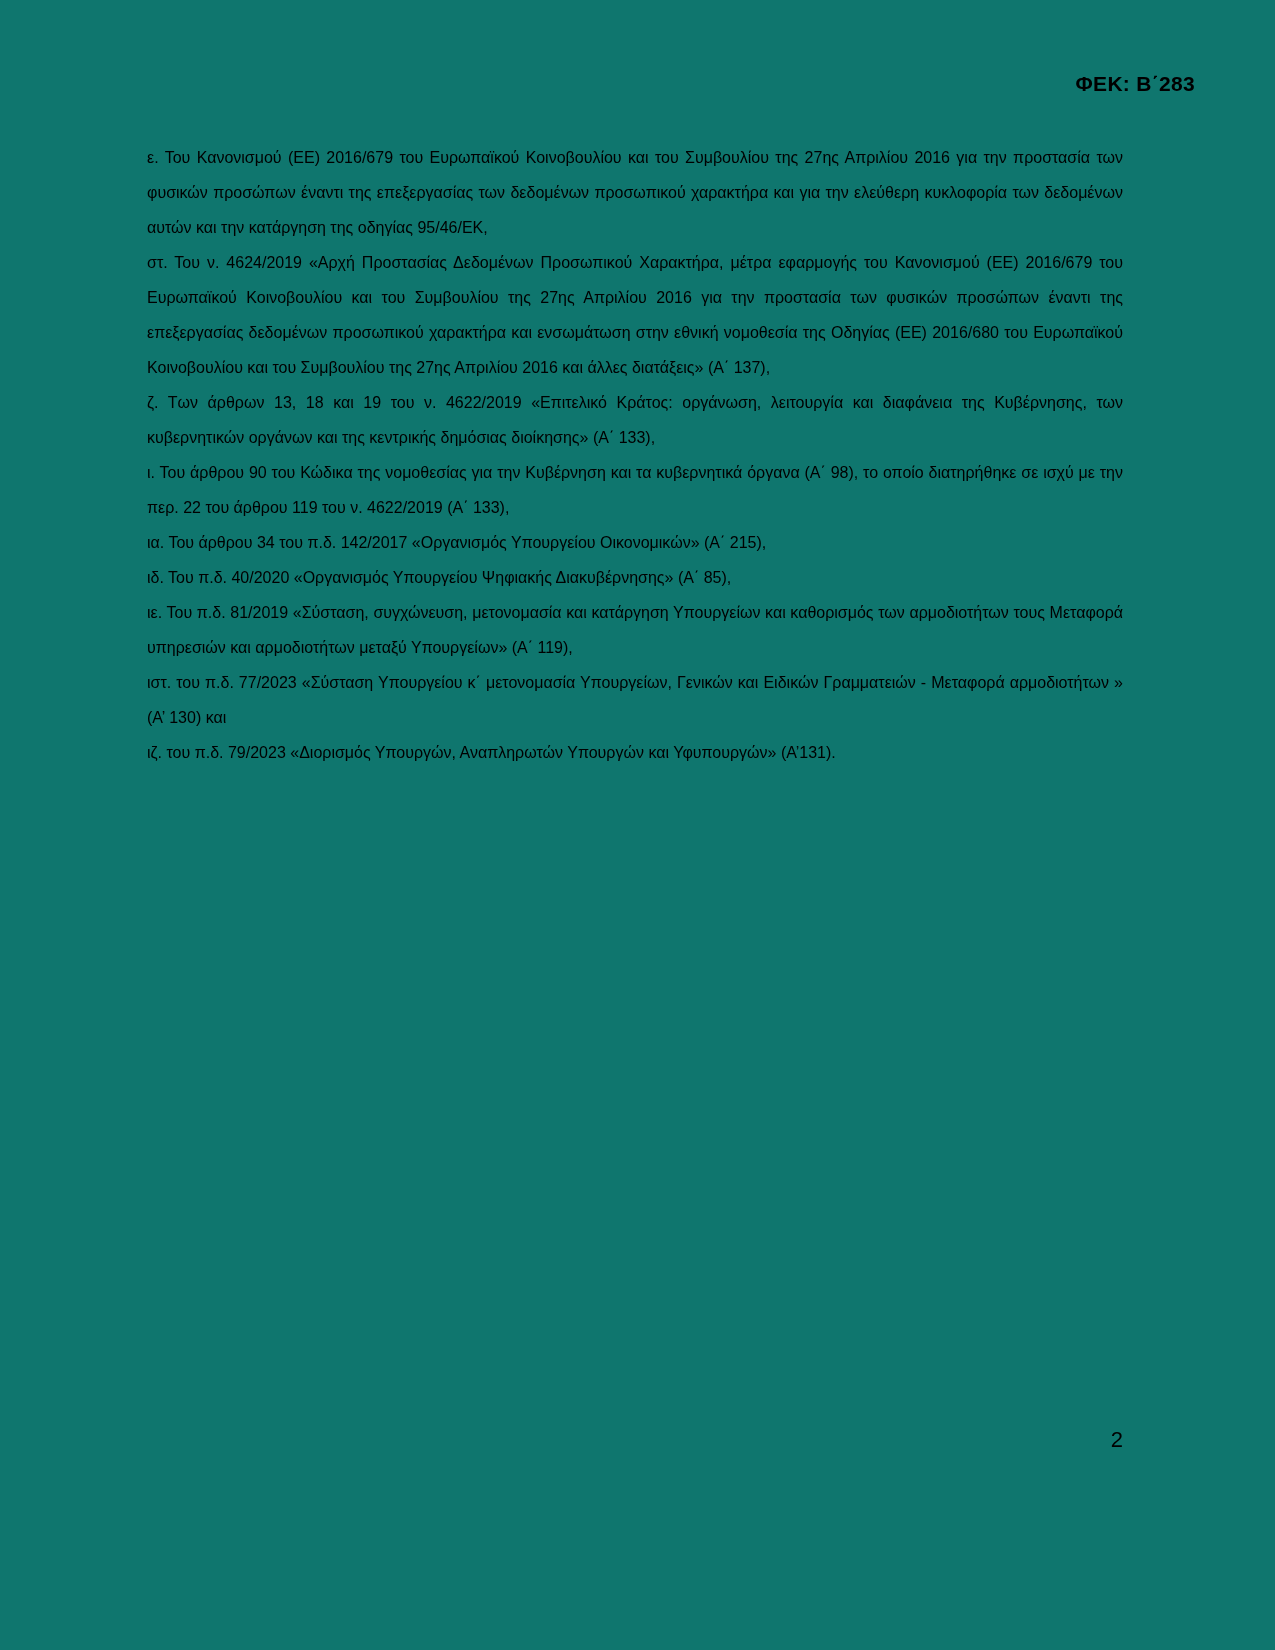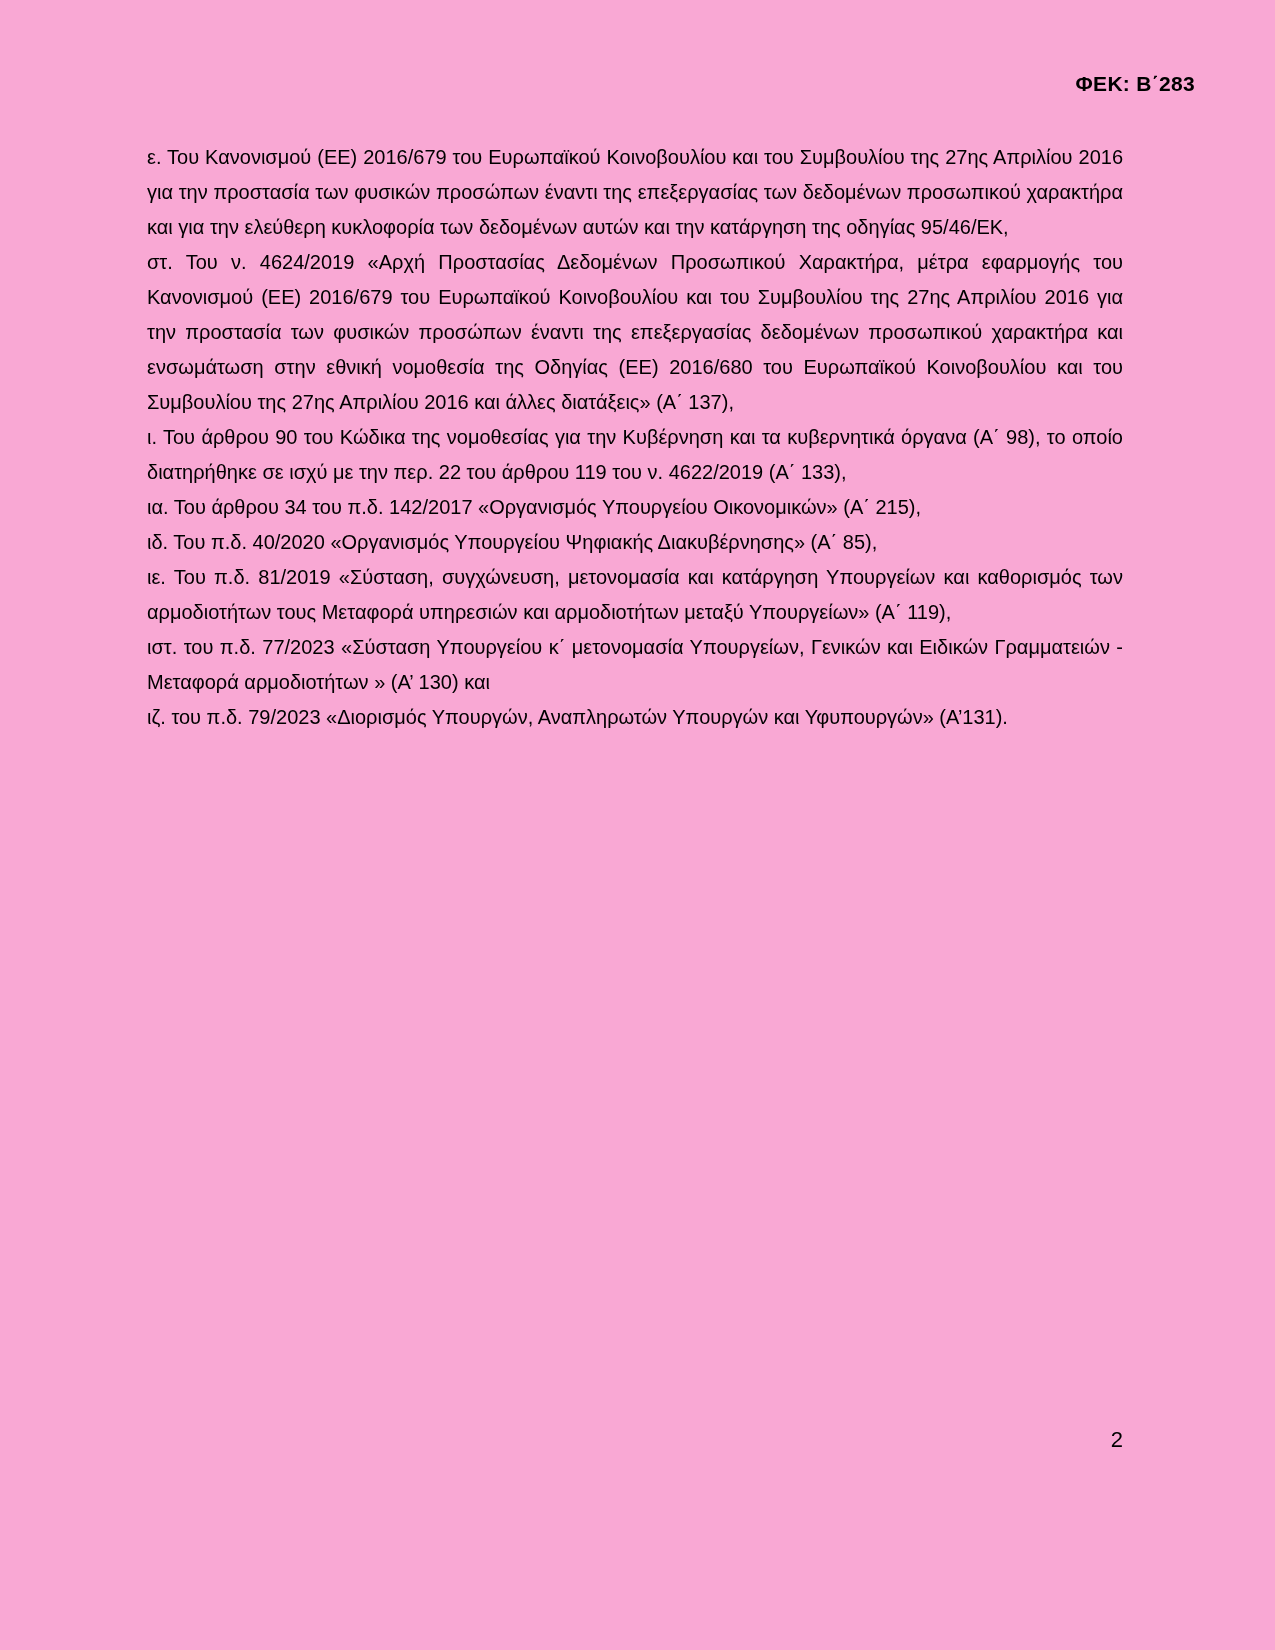--- a/index.html
+++ b/index.html
@@ -11,37 +11,37 @@
     width: 1275px;
     height: 1650px;
     position: relative;
     overflow: hidden;
     font-family: "Liberation Sans", "DejaVu Sans", sans-serif;
     color: #000000;
   }
   .page {
     position: absolute;
     inset: 0;
-    background: #f9a8d4;
+    background: #0f766e;
   }
   .fek-header {
     position: absolute;
     top: 72px;
     right: 80px;
     font-size: 21px;
     font-weight: 700;
     letter-spacing: 0.3px;
     white-space: nowrap;
   }
   .content {
     position: absolute;
     top: 140px;
     left: 147px;
     width: 976px;
-    font-size: 20px;
+    font-size: 16px;
     line-height: 35px;
     text-align: justify;
     text-justify: inter-word;
   }
   .content p {
     margin: 0;
     padding: 0;
   }
   .page-number {
     position: absolute;
@@ -54,20 +54,21 @@
 </head>
 <body>
 
 <div class="page">
 
   <div class="fek-header">ΦΕΚ: Β΄283</div>
 
   <div class="content">
     <p>ε. Του Κανονισμού (ΕΕ) 2016/679 του Ευρωπαϊκού Κοινοβουλίου και του Συμβουλίου της 27ης Απριλίου 2016 για την προστασία των φυσικών προσώπων έναντι της επεξεργασίας των δεδομένων προσωπικού χαρακτήρα και για την ελεύθερη κυκλοφορία των δεδομένων αυτών και την κατάργηση της οδηγίας 95/46/ΕΚ,</p>
     <p>στ. Του ν. 4624/2019 «Αρχή Προστασίας Δεδομένων Προσωπικού Χαρακτήρα, μέτρα εφαρμογής του Κανονισμού (ΕΕ) 2016/679 του Ευρωπαϊκού Κοινοβουλίου και του Συμβουλίου της 27ης Απριλίου 2016 για την προστασία των φυσικών προσώπων έναντι της επεξεργασίας δεδομένων προσωπικού χαρακτήρα και ενσωμάτωση στην εθνική νομοθεσία της Οδηγίας (ΕΕ) 2016/680 του Ευρωπαϊκού Κοινοβουλίου και του Συμβουλίου της 27ης Απριλίου 2016 και άλλες διατάξεις» (Α΄ 137),</p>
+    <p>ζ. Των άρθρων 13, 18 και 19 του ν. 4622/2019 «Επιτελικό Κράτος: οργάνωση, λειτουργία και διαφάνεια της Κυβέρνησης, των κυβερνητικών οργάνων και της κεντρικής δημόσιας διοίκησης» (Α΄ 133),</p>
     <p>ι. Του άρθρου 90 του Κώδικα της νομοθεσίας για την Κυβέρνηση και τα κυβερνητικά όργανα (Α΄ 98), το οποίο διατηρήθηκε σε ισχύ με την περ. 22 του άρθρου 119 του ν. 4622/2019 (Α΄ 133),</p>
     <p>ια. Του άρθρου 34 του π.δ. 142/2017 «Οργανισμός Υπουργείου Οικονομικών» (Α΄ 215),</p>
     <p>ιδ. Του π.δ. 40/2020 «Οργανισμός Υπουργείου Ψηφιακής Διακυβέρνησης» (Α΄ 85),</p>
     <p>ιε. Του π.δ. 81/2019 «Σύσταση, συγχώνευση, μετονομασία και κατάργηση Υπουργείων και καθορισμός των αρμοδιοτήτων τους Μεταφορά υπηρεσιών και αρμοδιοτήτων μεταξύ Υπουργείων» (Α΄ 119),</p>
     <p>ιστ. του π.δ. 77/2023 «Σύσταση Υπουργείου κ΄ μετονομασία Υπουργείων, Γενικών και Ειδικών Γραμματειών - Μεταφορά αρμοδιοτήτων » (Α’ 130) και</p>
     <p>ιζ. του π.δ. 79/2023 «Διορισμός Υπουργών, Αναπληρωτών Υπουργών και Υφυπουργών» (Α’131).</p>
   </div>
 
   <div class="page-number">2</div>
 

